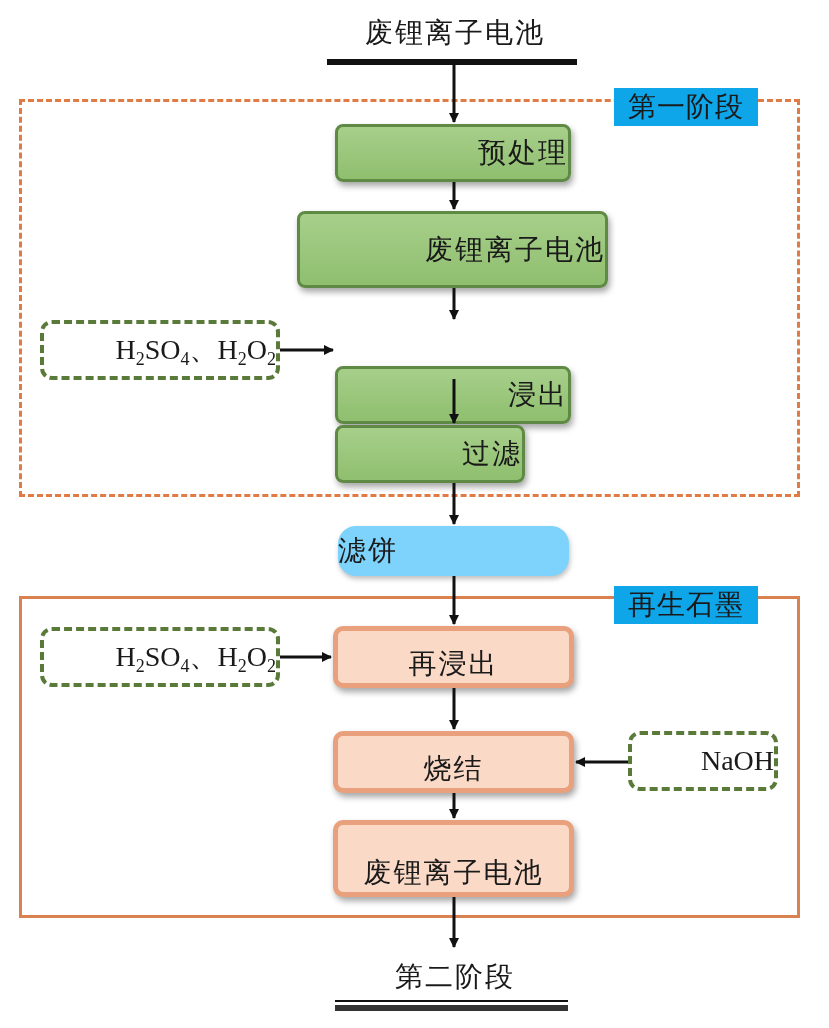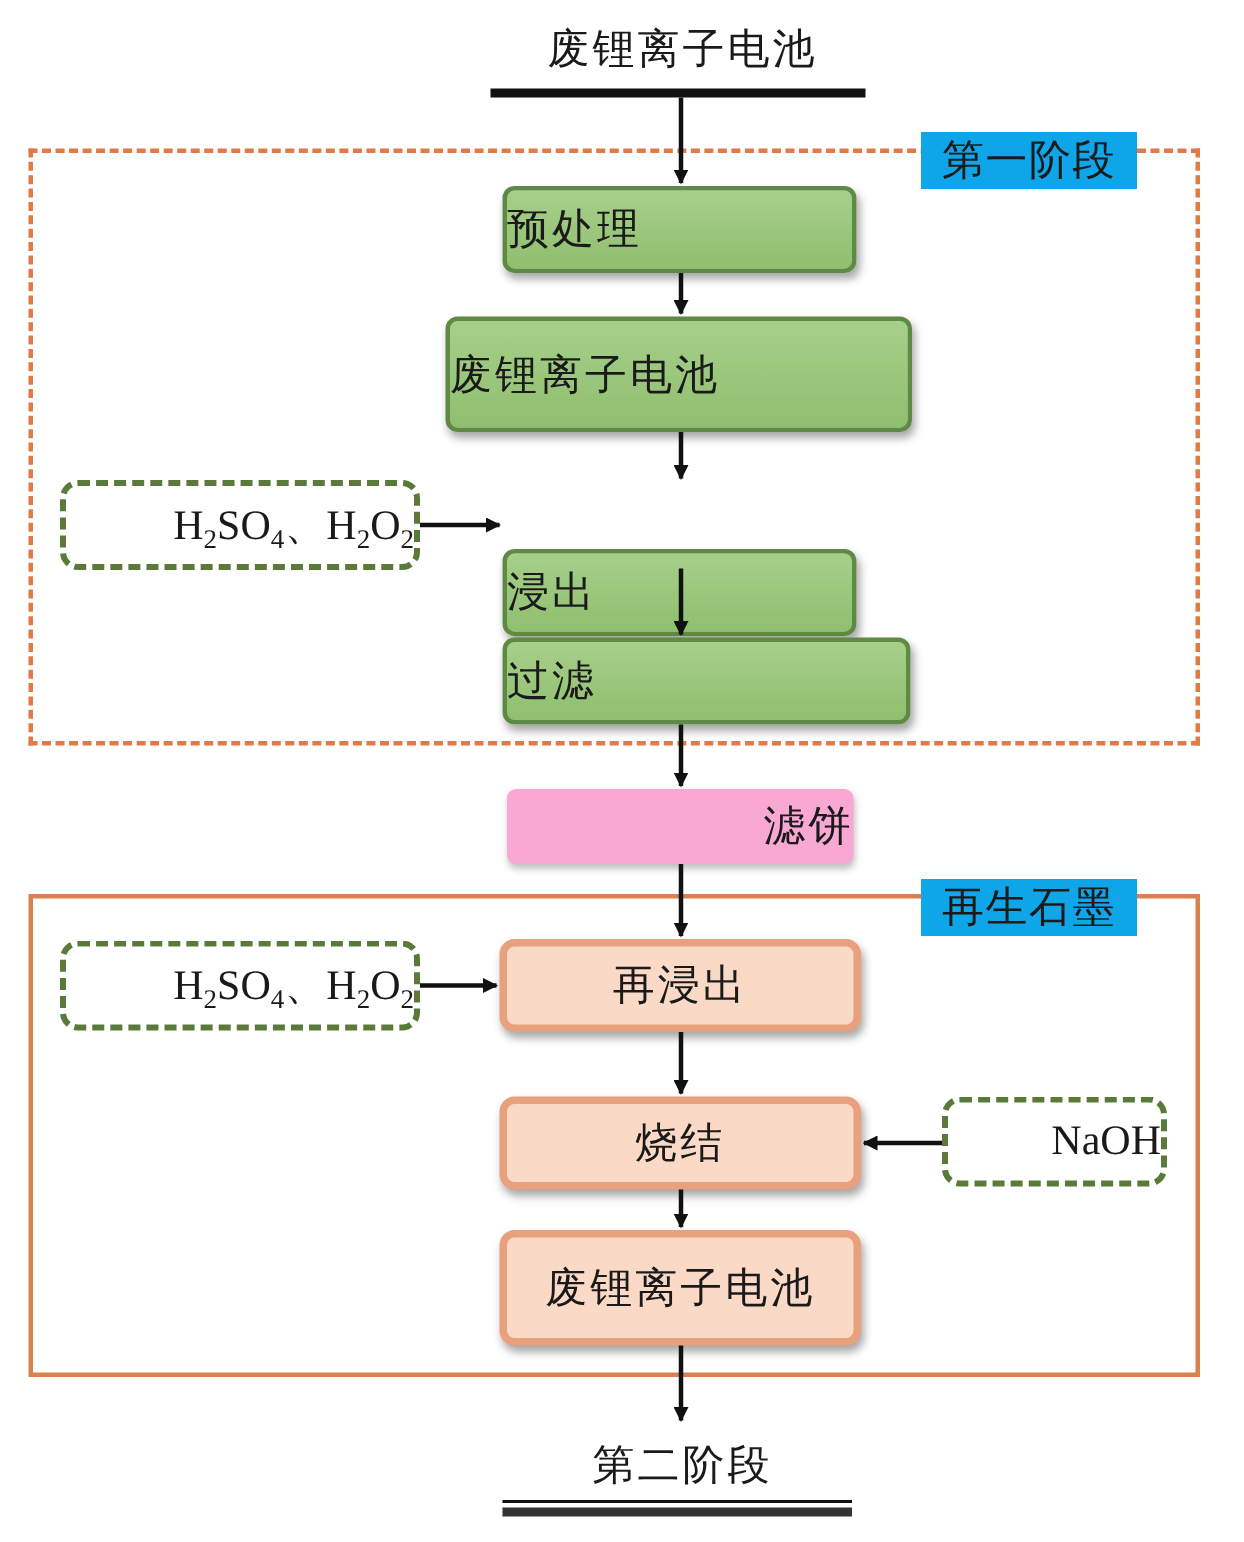--- a/index.html
+++ b/index.html
@@ -6,27 +6,27 @@
   body { width: 829px; height: 1028px; position: relative; overflow: hidden;
          font-family: "DejaVu Serif", "Liberation Serif", serif; color: #1a1a1a; }
   .abs { position: absolute; }
   .title-text { font-size: 28px; text-align: center; letter-spacing: 2px; }
   .bar { background: #111; }
   .stage1 { border: 3px dashed #e07b45; box-sizing: border-box; }
   .stage2 { border: 3px solid #d9814f; box-sizing: border-box; }
   .stage-label { background: #0ea5e9; font-size: 28px; padding: 0 14px; letter-spacing: 1px; }
   .green-box { background: linear-gradient(#a7cf8a, #8fbf6f); border: 3px solid #5f8a45;
                border-radius: 8px; box-sizing: border-box; box-shadow: 2px 4px 6px rgba(0,0,0,0.35);
-               display: flex; align-items: center; justify-content: flex-start; font-size: 28px; letter-spacing: 2px; }
-  .cake-box { background: #f9a8d4; border-radius: 6px; box-sizing: border-box;
+               display: flex; align-items: center; justify-content: flex-end; font-size: 28px; letter-spacing: 2px; }
+  .cake-box { background: #7dd3fc; border-radius: 18px; box-sizing: border-box;
               box-shadow: 1px 3px 5px rgba(0,0,0,0.25);
-              display: flex; align-items: center; justify-content: flex-end; font-size: 28px; letter-spacing: 2px; }
+              display: flex; align-items: center; justify-content: flex-start; font-size: 28px; letter-spacing: 2px; }
   .peach-box { background: #fbd9c7; border: 5px solid #e9a07d; border-radius: 10px; box-sizing: border-box;
                box-shadow: 2px 4px 6px rgba(0,0,0,0.35);
-               display: flex; align-items: center; justify-content: center; font-size: 28px; letter-spacing: 2px; }
+               display: flex; align-items: flex-end; justify-content: center; font-size: 28px; letter-spacing: 2px; }
   .reagent { border: 4px dashed #5a7a3a; border-radius: 12px; box-sizing: border-box; background: #fff;
              display: flex; align-items: center; justify-content: flex-end;
              font-family: Liberation Serif, serif; font-size: 28px; }
   .reagent sub { font-size: 18px; vertical-align: -6px; }
   svg.arrows { position: absolute; left: 0; top: 0; }
 </style>
 </head>
 <body>
 
 <div class="abs title-text" style="left:330px; top:14px; width:250px;">废锂离子电池</div>
@@ -40,21 +40,21 @@
 
 <div class="abs green-box" style="left:335px; top:124px; width:236px; height:58px;">
   <span>预处理</span>
 </div>
 <div class="abs green-box" style="left:297px; top:211px; width:311px; height:77px;">
   <span>废锂离子电池</span>
 </div>
 <div class="abs green-box" style="left:335px; top:321px; width:236px; height:58px;margin-top:45px;">
   <span>浸出</span>
 </div>
-<div class="abs green-box" style="left:335px; top:425px; width:272px; height:58px;">
+<div class="abs green-box" style="left:335px; top:425px; width:190px; height:58px;">
   <span>过滤</span>
 </div>
 
 <div class="abs reagent" style="left:40px; top:320px; width:240px; height:60px;">
   <span><span>H</span><sub>2</sub><span>SO</span><sub>4</sub><span>、H</span><sub>2</sub><span>O</span><sub>2</sub></span>
 </div>
 
 <div class="abs cake-box" style="left:338px; top:526px; width:231px; height:50px;">
   <span>滤饼</span>
 </div>

